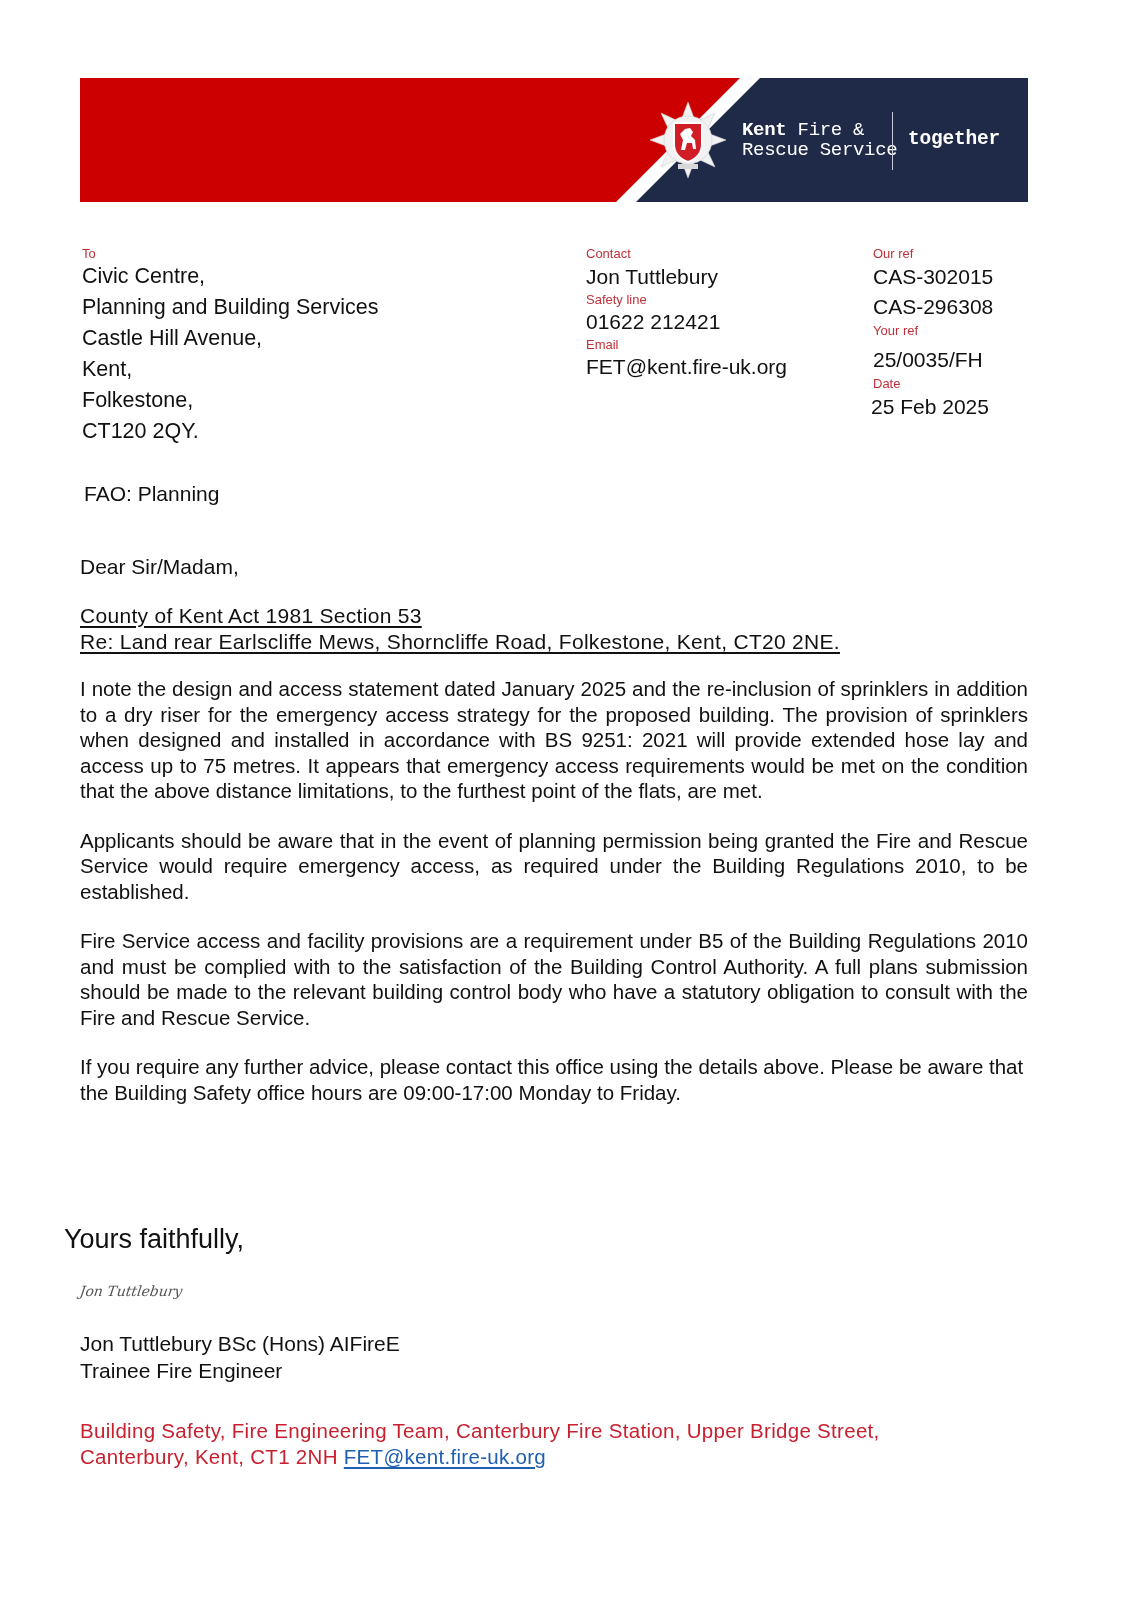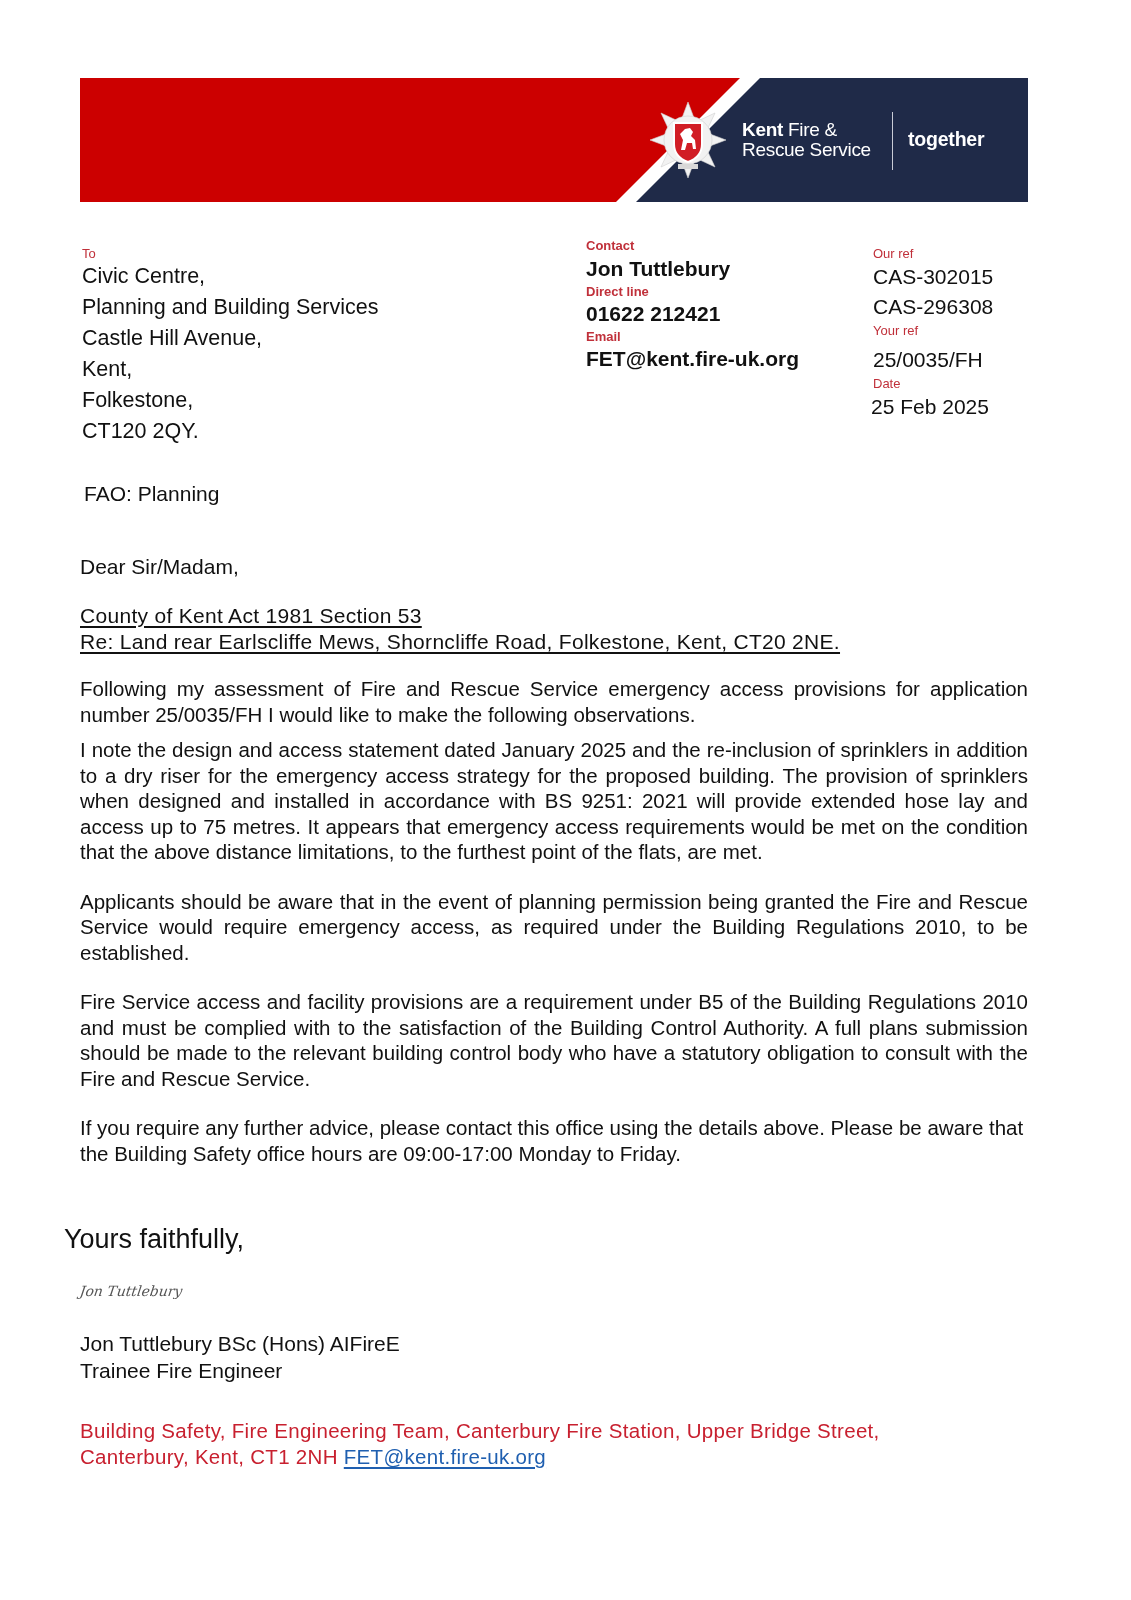--- a/index.html
+++ b/index.html
@@ -1,21 +1,21 @@
 <!DOCTYPE html>
 <html><head>
 <meta charset="utf-8">
 <style>
   html, body { margin: 0; padding: 0; background: #ffffff; }
   body { width: 1131px; height: 1600px; position: relative; overflow: hidden;
          font-family: "Liberation Sans", sans-serif; color: #111111; }
   .abs { position: absolute; }
 
   
-  #banner { left: 80px; top: 78px; width: 948px; height: 124px; overflow: hidden; }
+  #banner { left: 80px; top: 78px; width: 948px; height: 124px; overflow: hidden; font-family: Liberation Mono, monospace; }
   #banner svg { display: block; }
   .brand-name { left: 662px; top: 42px; color: #fff; font-size: 19px; line-height: 20px; letter-spacing: -0.3px; }
   .brand-name b { font-weight: bold; }
   .brand-sep { left: 812px; top: 34px; width: 1px; height: 58px; background: #c9ccd6; }
   .brand-tag { left: 828px; top: 50px; color: #fff; font-weight: bold; font-size: 19.5px; letter-spacing: -0.2px; }
 
   
   .lbl { color: #c0303a; font-size: 13px; line-height: 15px; }
   .val { font-size: 21px; line-height: 24px; color: #111; }
   .addr-line { font-size: 21.5px; line-height: 31px; color: #111; }
@@ -65,24 +65,24 @@
   <div style="margin-top:0px;">
     <div class="addr-line">Civic Centre,</div>
     <div class="addr-line">Planning and Building Services</div>
     <div class="addr-line">Castle Hill Avenue,</div>
     <div class="addr-line">Kent,</div>
     <div class="addr-line">Folkestone,</div>
     <div class="addr-line">CT120 2QY.</div>
   </div>
 </div>
 
-<div class="abs" style="left:586px; top:238px;font-weight:bold;">
+<div class="abs" style="left:586px; top:246px;">
   <div class="lbl">Contact</div>
   <div class="val" style="margin-top:4px;">Jon Tuttlebury</div>
-  <div class="lbl" style="margin-top:3px;">Direct line</div>
+  <div class="lbl" style="margin-top:3px;">Safety line</div>
   <div class="val" style="margin-top:3px;">01622 212421</div>
   <div class="lbl" style="margin-top:3px;">Email</div>
   <div class="val" style="margin-top:3px;">FET@kent.fire-uk.org</div>
 </div>
 
 <div class="abs" style="left:873px; top:246px;">
   <div class="lbl">Our ref</div>
   <div class="val" style="margin-top:4px;">CAS-302015</div>
   <div class="val" style="margin-top:6px;">CAS-296308</div>
   <div class="lbl" style="margin-top:4px;">Your ref</div>
@@ -94,21 +94,20 @@
 <div class="abs val" style="left:84px; top:482px; font-size:21px;">FAO: Planning</div>
 
 <div class="abs val" style="left:80px; top:555px; font-size:21px;">Dear Sir/Madam,</div>
 
 <div class="abs" style="left:80px; top:603px; font-size:21px; line-height:26px; letter-spacing:0.3px;">
   <div class="u">County of Kent Act 1981 Section 53</div>
   <div class="u">Re: Land rear Earlscliffe Mews, Shorncliffe Road, Folkestone, Kent, CT20 2NE.</div>
 </div>
 
 <div class="abs" style="left:80px; top:676px; width:948px;">
-  <p class="body-text" style="margin:0 0 10px 0;">Following my assessment of Fire and Rescue Service emergency access provisions for application number 25/0035/FH I would like to make the following observations.</p>
   <p class="body-text" style="margin:0 0 24px 0;">I note the design and access statement dated January 2025 and the re-inclusion of sprinklers in addition to a dry riser for the emergency access strategy for the proposed building. The provision of sprinklers when designed and installed in accordance with BS 9251: 2021 will provide extended hose lay and access up to 75 metres. It appears that emergency access requirements would be met on the condition that the above distance limitations, to the furthest point of the flats, are met.</p>
   <p class="body-text" style="margin:0 0 24px 0;">Applicants should be aware that in the event of planning permission being granted the Fire and Rescue Service would require emergency access, as required under the Building Regulations 2010, to be established.</p>
   <p class="body-text" style="margin:0 0 24px 0;">Fire Service access and facility provisions are a requirement under B5 of the Building Regulations 2010 and must be complied with to the satisfaction of the Building Control Authority. A full plans submission should be made to the relevant building control body who have a statutory obligation to consult with the Fire and Rescue Service.</p>
   <p class="body-text" style="margin:0; text-align:left;">If you require any further advice, please contact this office using the details above. Please be aware that the Building Safety office hours are 09:00-17:00 Monday to Friday.</p>
 </div>
 
 <div class="abs val" style="left:64px; top:1227px; font-size:27px;">Yours faithfully,</div>
 
 <div class="abs sig" style="left:80px; top:1283px;">Jon Tuttlebury</div>
 

